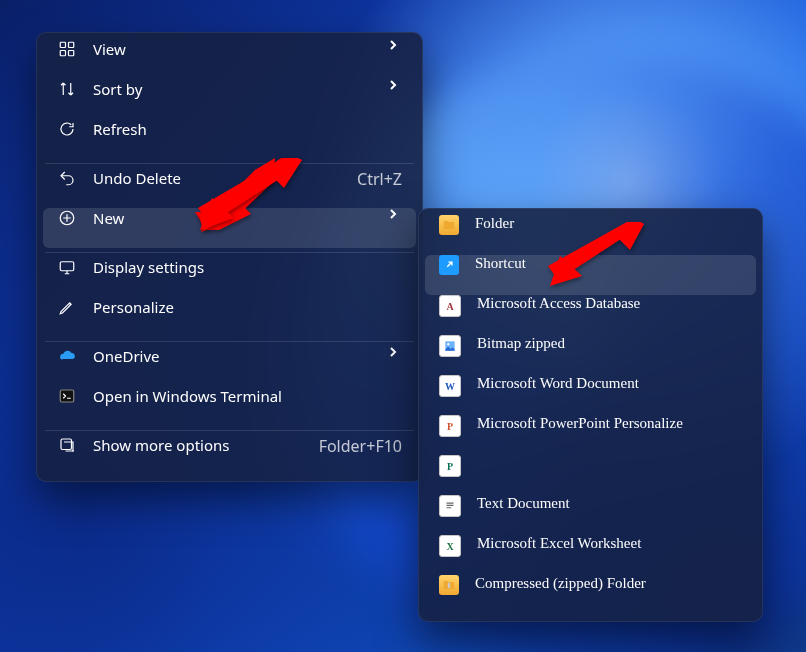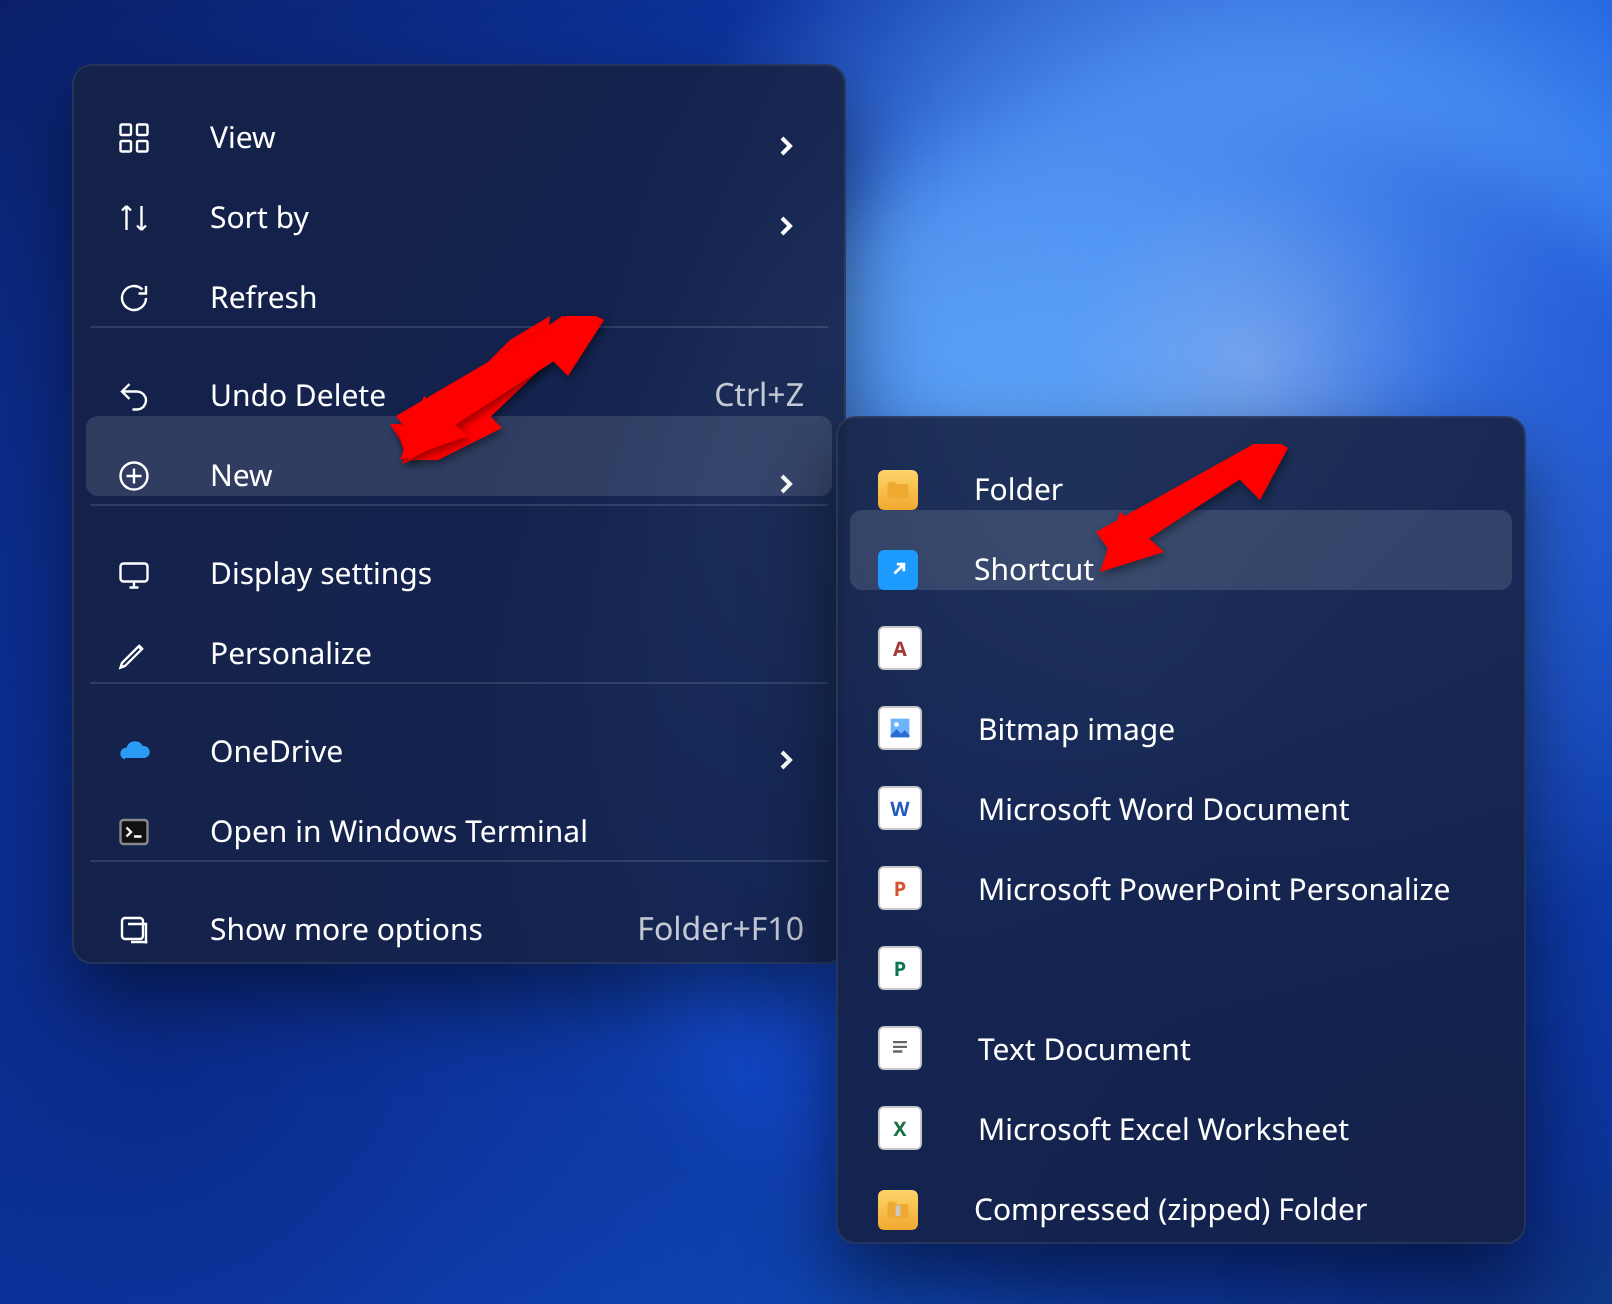--- a/index.html
+++ b/index.html
@@ -24,24 +24,24 @@
   .menu{
     position:absolute;
     background:rgba(22,33,66,0.88);
     backdrop-filter:blur(20px);
     border:1px solid rgba(255,255,255,0.08);
     border-radius:10px;
     box-shadow:0 18px 40px rgba(0,0,0,0.5);
     padding:6px;
   }
   .m1{left:36px;top:32px;width:373px;}
-  .m2{left:418px;top:208px;width:331px;}
+  .m2{left:418px;top:208px;width:331px;font-family:Liberation Serif, serif;}
 
   .item{
-    display:flex;align-items:flex-end;gap:28px;
+    display:flex;align-items:flex-start;gap:16px;
     height:40px;padding:0 14px;border-radius:6px;
     position:relative;white-space:nowrap;
   }
   .item.sel{background:rgba(255,255,255,0.12);}
   .item .ic{width:20px;height:20px;display:flex;align-items:center;justify-content:center;flex-shrink:0;}
   .item .ic svg{width:18px;height:18px;stroke:#fff;fill:none;stroke-width:1.6;}
   .item .lbl{flex:1;color:#fff;}
   .item .kbd{color:rgba(255,255,255,0.75);font-size:16px;}
   .item .chev{width:18px;display:flex;align-items:center;justify-content:center;}
   .item .chev svg{width:12px;height:12px;stroke:#fff;stroke-width:2;fill:none;}
@@ -209,30 +209,31 @@
   <div class="item sel">
     <span class="tile shortcut">
       <svg viewBox="0 0 24 24">
           <path d="M9 15l8-8M11 7h6v6" stroke="#fff" stroke-width="2.4" fill="none"></path>
         </svg>
     </span>
     <span class="lbl">Shortcut</span>
   </div>
   <div class="item">
     <span class="tile access">A</span>
+    <span class="lbl">Microsoft Access Database</span>
   </div>
   <div class="item">
     <span class="tile bmp">
       <svg viewBox="0 0 24 24">
           <rect x="4" y="4" width="16" height="16" fill="#6db4ff"></rect>
           <circle cx="9" cy="9" r="2" fill="#fff"></circle>
           <path d="M4 18l5-5 4 4 3-3 4 4v2H4z" fill="#2a6bd4"></path>
         </svg>
     </span>
-    <span class="lbl">Bitmap image</span>
+    <span class="lbl">Bitmap zipped</span>
   </div>
   <div class="item">
     <span class="tile word">W</span>
     <span class="lbl">Microsoft Word Document</span>
   </div>
   <div class="item">
     <span class="tile ppt">P</span>
     <span class="lbl">Microsoft PowerPoint Personalize</span>
   </div>
   <div class="item">

